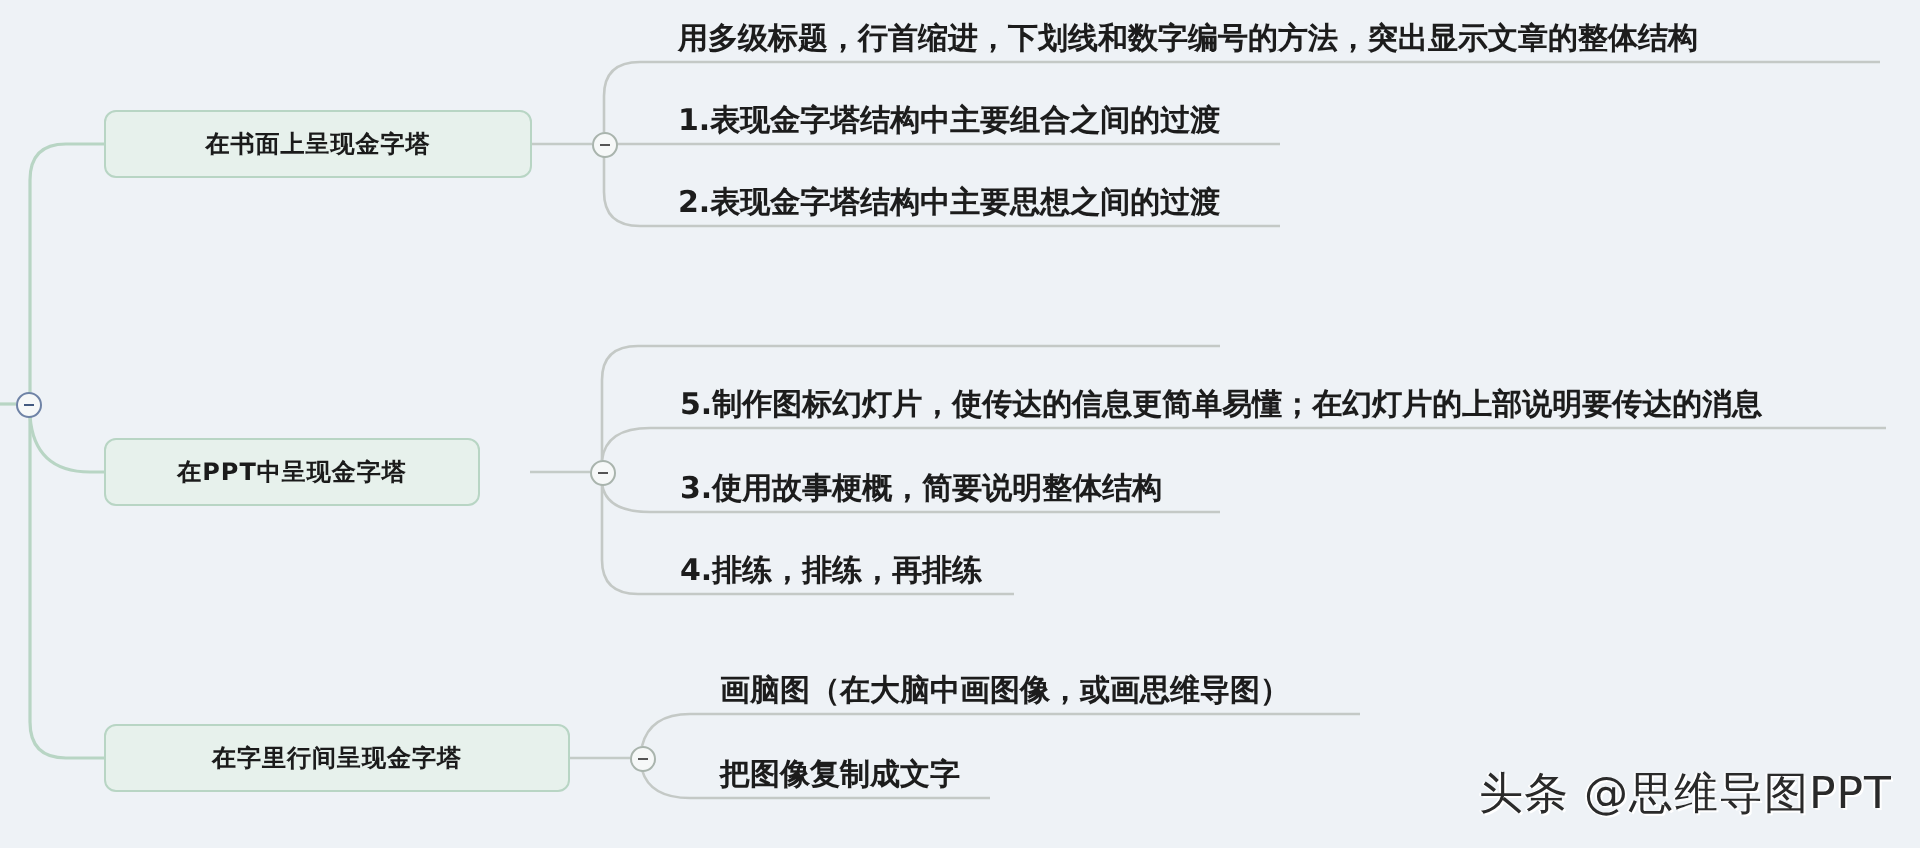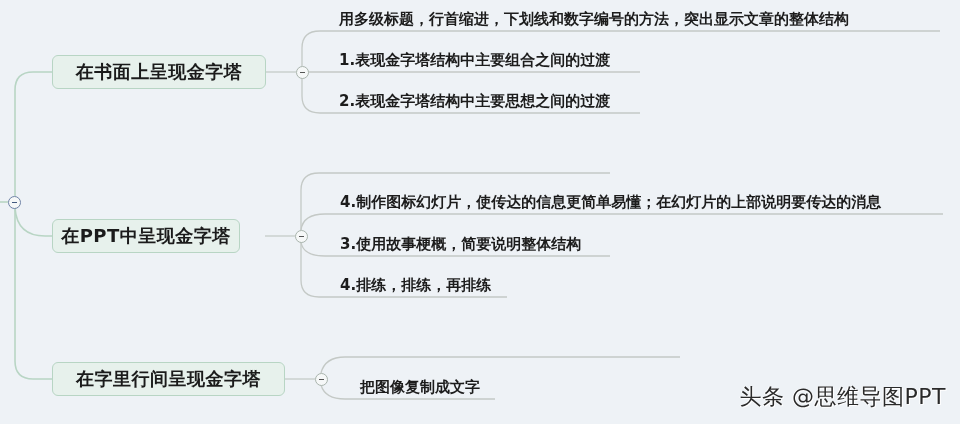--- a/index.html
+++ b/index.html
@@ -12,21 +12,21 @@
   #canvas { position: absolute; left: 0; top: 0; width: 960px; height: 424px; }
   .lines { position: absolute; left: 0; top: 0; }
   .topic {
     position: absolute;
     height: 34px;
     box-sizing: border-box;
     background: #e7f1ec;
     border: 1.5px solid #b8d5c4;
     border-radius: 6px;
     display: flex; align-items: center; justify-content: center;
-    font-weight: bold; font-size: 18px; color: #1b1b1b;
+    font-weight: bold; font-size: 12px; color: #1b1b1b;
     letter-spacing: 0.5px;
     cursor: pointer;
   }
   .leaf {
     position: absolute;
     font-weight: bold; font-size: 15px; color: #1c1c1c;
     white-space: nowrap;
     line-height: 20px;
     padding: 0 2px 2px 0;
     cursor: pointer;
@@ -105,26 +105,27 @@
   <div class="leaf" style="left:339px; top:9px;">用多级标题，行首缩进，下划线和数字编号的方法，突出显示文章的整体结构</div>
   <div class="leaf" style="left:339px; top:50px;">1.表现金字塔结构中主要组合之间的过渡</div>
   <div class="leaf" style="left:339px; top:91px;">2.表现金字塔结构中主要思想之间的过渡</div>
 
   <div class="topic" style="left:52px; top:219px; width:188px;">
     <span>在PPT中呈现金字塔</span>
   </div>
   <div class="collapse" style="left:295px; top:230px;">
     <span></span>
   </div>
-  <div class="leaf" style="left:340px; top:192px;">4.制作图标幻灯片，使传达的信息更简单易懂；在幻灯片的上部说明要传达的消息</div>
+  <div class="leaf" style="left:340px; top:192px;">5.制作图标幻灯片，使传达的信息更简单易懂；在幻灯片的上部说明要传达的消息</div>
   <div class="leaf" style="left:340px; top:234px;">3.使用故事梗概，简要说明整体结构</div>
   <div class="leaf" style="left:340px; top:275px;">4.排练，排练，再排练</div>
 
   <div class="topic" style="left:52px; top:362px; width:233px;">
     <span>在字里行间呈现金字塔</span>
   </div>
   <div class="collapse" style="left:315px; top:373px;">
     <span></span>
   </div>
+  <div class="leaf" style="left:360px; top:335px;">画脑图（在大脑中画图像，或画思维导图）</div>
   <div class="leaf" style="left:360px; top:377px;text-align:center;">把图像复制成文字</div>
 
   <div class="watermark">头条 @思维导图PPT</div>
 </div>
 
 </body></html>

